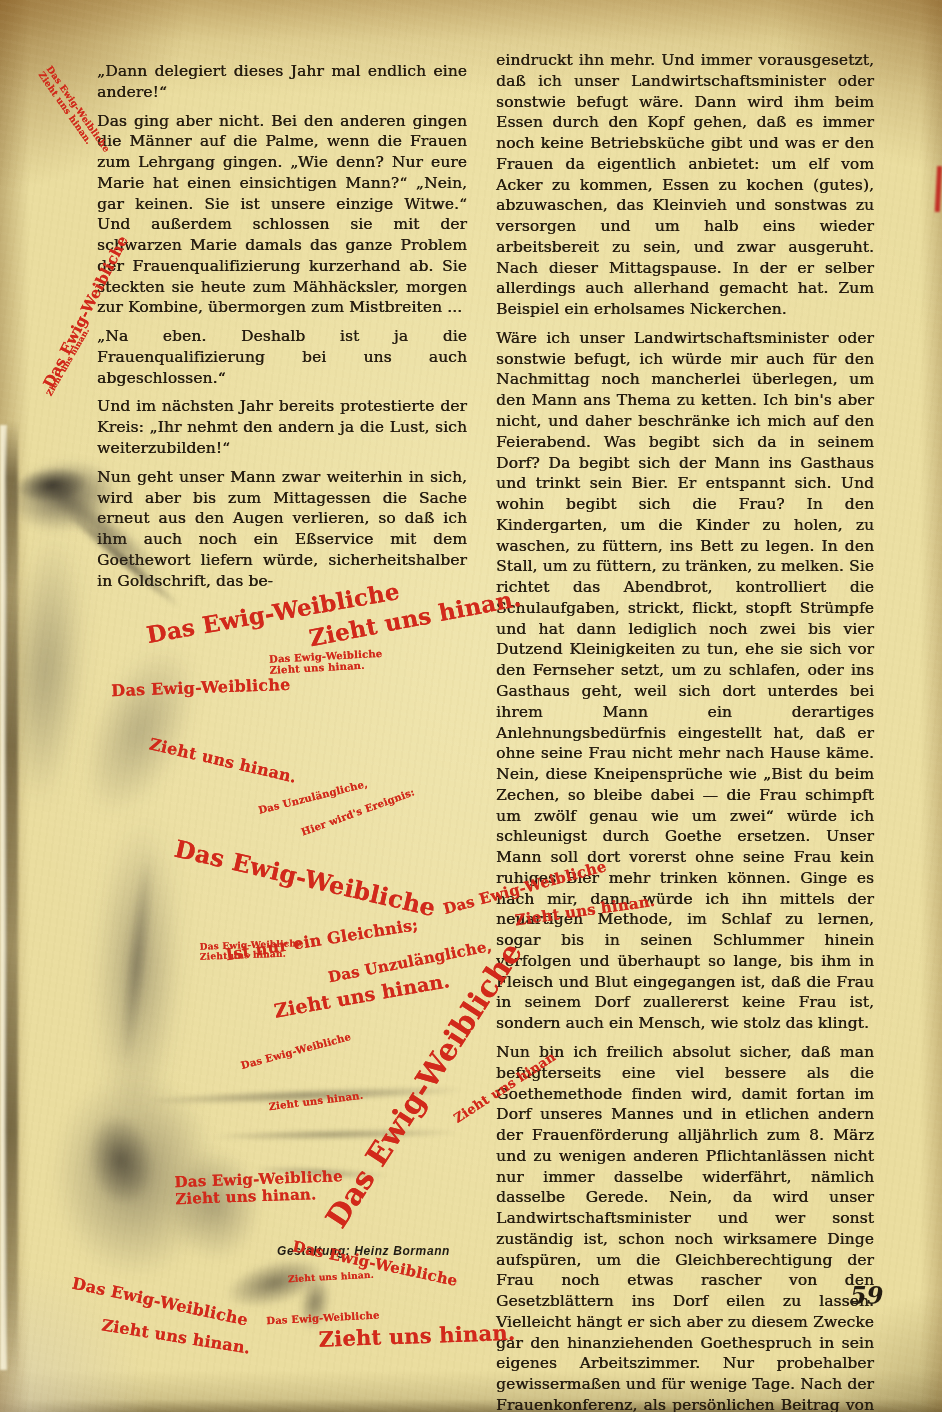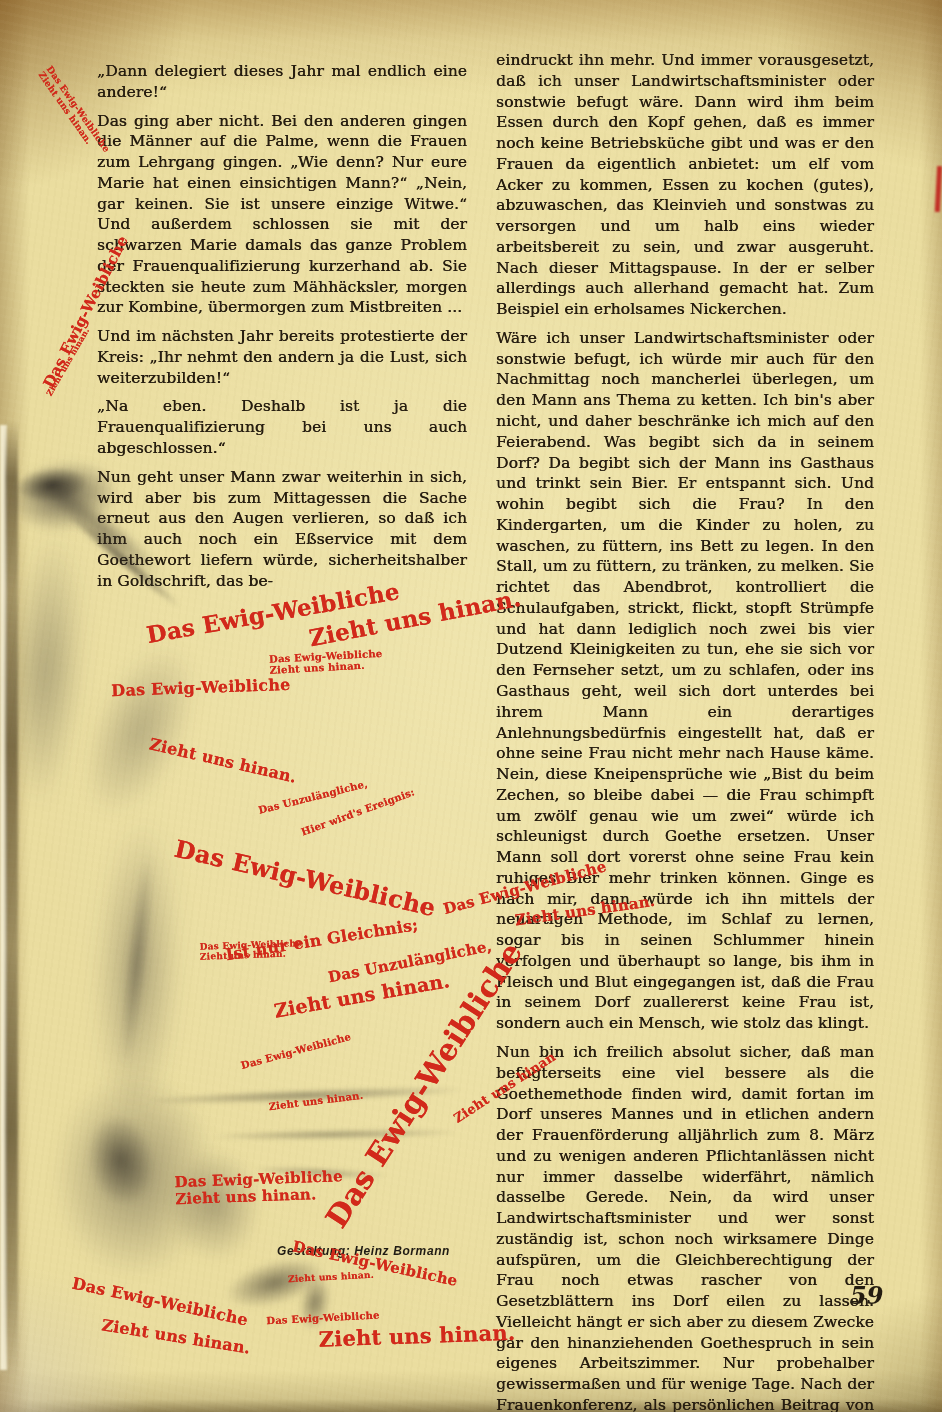--- a/index.html
+++ b/index.html
@@ -70,22 +70,22 @@
   <div class="smudge" style="left:150px;top:1090px;width:310px;height:11px;transform:rotate(-2deg);filter:blur(2px);background:radial-gradient(rgba(45,42,36,.45),transparent 78%);"></div>
   <div class="smudge" style="left:215px;top:1130px;width:240px;height:9px;transform:rotate(-1deg);filter:blur(2px);background:radial-gradient(rgba(45,42,36,.4),transparent 78%);"></div>
   <div class="smudge" style="left:255px;top:1168px;width:130px;height:9px;transform:rotate(3deg);filter:blur(2px);background:radial-gradient(rgba(45,42,36,.35),transparent 78%);"></div>
   <div class="smudge" style="left:170px;top:1150px;width:90px;height:110px;filter:blur(6px);background:radial-gradient(rgba(55,50,44,.35),transparent 72%);"></div>
   <div class="smudge" style="left:225px;top:1262px;width:100px;height:42px;transform:rotate(-15deg);filter:blur(3px);background:radial-gradient(rgba(40,36,30,.55),transparent 72%);"></div>
   <div class="smudge" style="left:300px;top:1275px;width:30px;height:55px;transform:rotate(10deg);filter:blur(3px);background:radial-gradient(rgba(40,36,30,.5),transparent 72%);"></div>
 
   <div class="col col-left">
     <p>„Dann delegiert dieses Jahr mal endlich eine andere!“</p>
     <p>Das ging aber nicht. Bei den anderen gingen die Männer auf die Palme, wenn die Frauen zum Lehrgang gingen. „Wie denn? Nur eure Marie hat einen einsichtigen Mann?“ „Nein, gar keinen. Sie ist unsere einzige Witwe.“ Und außerdem schlossen sie mit der schwarzen Marie damals das ganze Problem der Frauenqualifizierung kurzerhand ab. Sie steckten sie heute zum Mähhäcksler, morgen zur Kombine, übermorgen zum Mistbreiten ...</p>
+    <p>„Na eben. Deshalb ist ja die Frauenqualifizierung bei uns auch abgeschlossen.“</p>
     <p>Und im nächsten Jahr bereits protestierte der Kreis: „Ihr nehmt den andern ja die Lust, sich weiterzubilden!“</p>
-    <p>„Na eben. Deshalb ist ja die Frauenqualifizierung bei uns auch abgeschlossen.“</p>
     <p>Nun geht unser Mann zwar weiterhin in sich, wird aber bis zum Mittagessen die Sache erneut aus den Augen verlieren, so daß ich ihm auch noch ein Eßservice mit dem Goethewort liefern würde, sicherheitshalber in Goldschrift, das be-</p>
   </div>
   <div class="col col-right">
     <p>eindruckt ihn mehr. Und immer vorausgesetzt, daß ich unser Landwirtschaftsminister oder sonstwie befugt wäre. Dann wird ihm beim Essen durch den Kopf gehen, daß es immer noch keine Betriebsküche gibt und was er den Frauen da eigentlich anbietet: um elf vom Acker zu kommen, Essen zu kochen (gutes), abzuwaschen, das Kleinvieh und sonstwas zu versorgen und um halb eins wieder arbeitsbereit zu sein, und zwar ausgeruht. Nach dieser Mittagspause. In der er selber allerdings auch allerhand gemacht hat. Zum Beispiel ein erholsames Nickerchen.</p>
     <p>Wäre ich unser Landwirtschaftsminister oder sonstwie befugt, ich würde mir auch für den Nachmittag noch mancherlei überlegen, um den Mann ans Thema zu ketten. Ich bin's aber nicht, und daher beschränke ich mich auf den Feierabend. Was begibt sich da in seinem Dorf? Da begibt sich der Mann ins Gasthaus und trinkt sein Bier. Er entspannt sich. Und wohin begibt sich die Frau? In den Kindergarten, um die Kinder zu holen, zu waschen, zu füttern, ins Bett zu legen. In den Stall, um zu füttern, zu tränken, zu melken. Sie richtet das Abendbrot, kontrolliert die Schulaufgaben, strickt, flickt, stopft Strümpfe und hat dann lediglich noch zwei bis vier Dutzend Kleinigkeiten zu tun, ehe sie sich vor den Fernseher setzt, um zu schlafen, oder ins Gasthaus geht, weil sich dort unterdes bei ihrem Mann ein derartiges Anlehnungsbedürfnis eingestellt hat, daß er ohne seine Frau nicht mehr nach Hause käme. Nein, diese Kneipensprüche wie „Bist du beim Zechen, so bleibe dabei — die Frau schimpft um zwölf genau wie um zwei“ würde ich schleunigst durch Goethe ersetzen. Unser Mann soll dort vorerst ohne seine Frau kein ruhiges Bier mehr trinken können. Ginge es nach mir, dann würde ich ihn mittels der neuartigen Methode, im Schlaf zu lernen, sogar bis in seinen Schlummer hinein verfolgen und überhaupt so lange, bis ihm in Fleisch und Blut eingegangen ist, daß die Frau in seinem Dorf zuallererst keine Frau ist, sondern auch ein Mensch, wie stolz das klingt.</p>
     <p>Nun bin ich freilich absolut sicher, daß man befugterseits eine viel bessere als die Goethemethode finden wird, damit fortan im Dorf unseres Mannes und in etlichen andern der Frauenförderung alljährlich zum 8. März und zu wenigen anderen Pflichtanlässen nicht nur immer dasselbe widerfährt, nämlich dasselbe Gerede. Nein, da wird unser Landwirtschaftsminister und wer sonst zuständig ist, schon noch wirksamere Dinge aufspüren, um die Gleichberechtigung der Frau noch etwas rascher von den Gesetzblättern ins Dorf eilen zu lassen. Vielleicht hängt er sich aber zu diesem Zwecke gar den hinanziehenden Goethespruch in sein eigenes Arbeitszimmer. Nur probehalber gewissermaßen und für wenige Tage. Nach der Frauenkonferenz, als persönlichen Beitrag von landwirtschaftlicher Seite.</p>
   </div>
 
   <div class="deco-layer" id="deco-layer">
       <span class="deco" style="left: 74px; top: 112px; font-size: 9px; transform: translate(-50%, -50%) rotate(55deg);">Das Ewig-Weibliche

